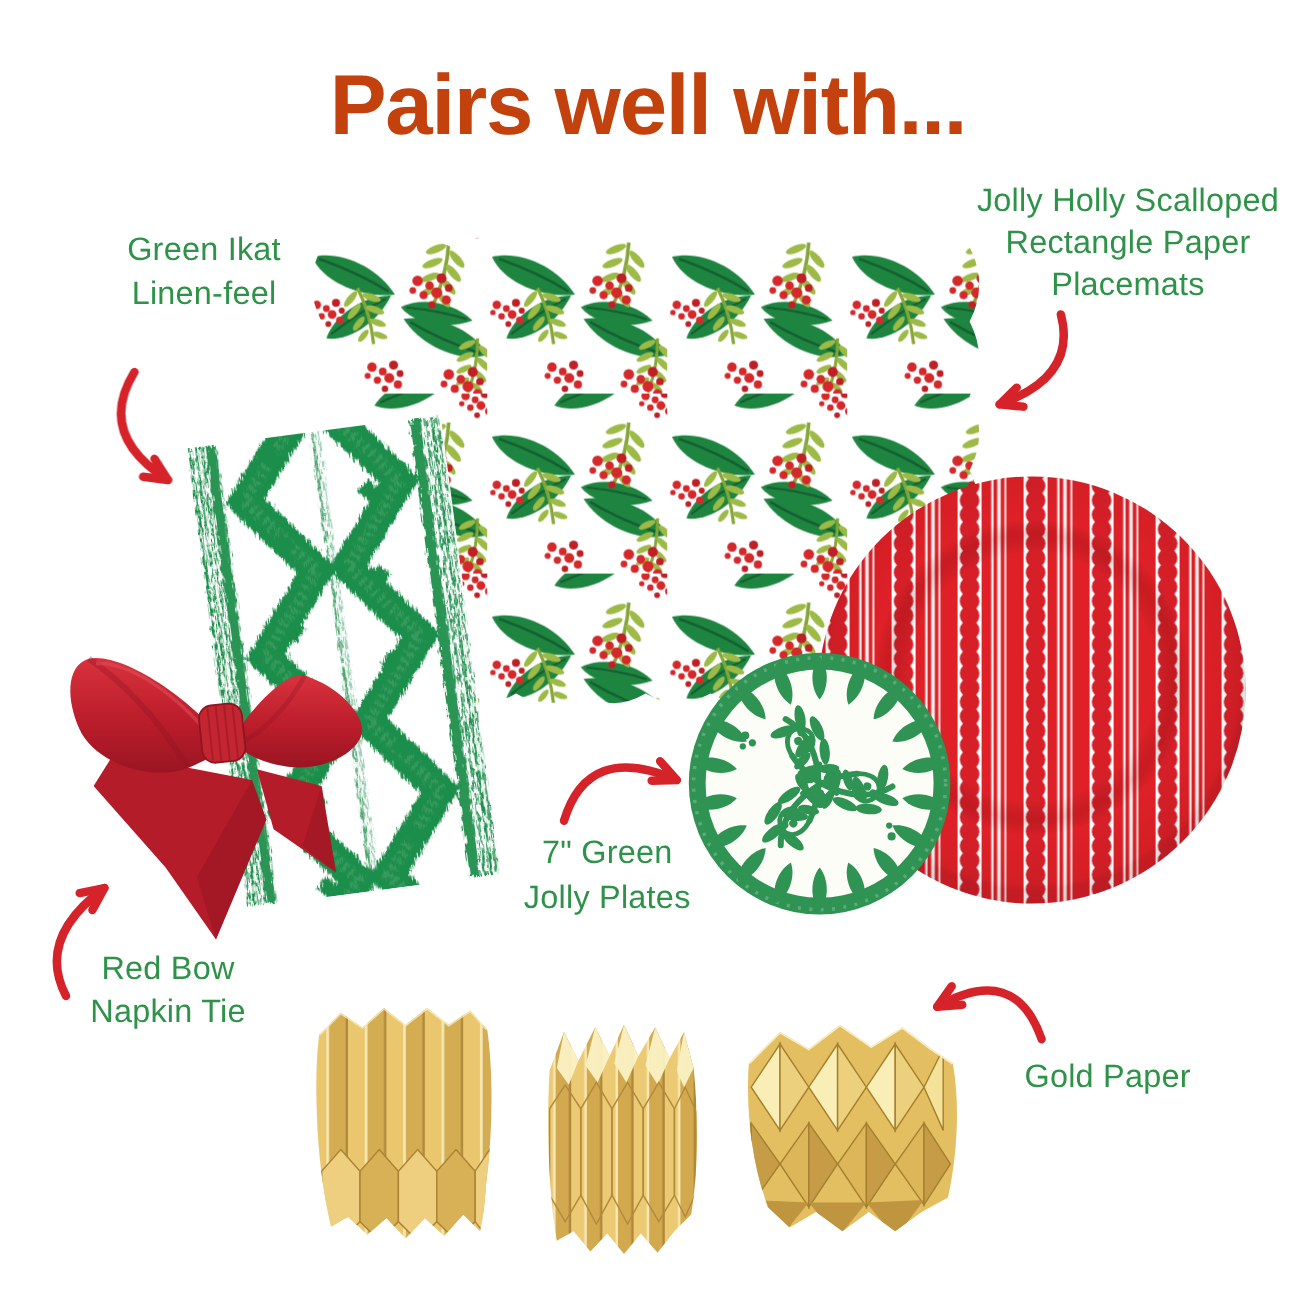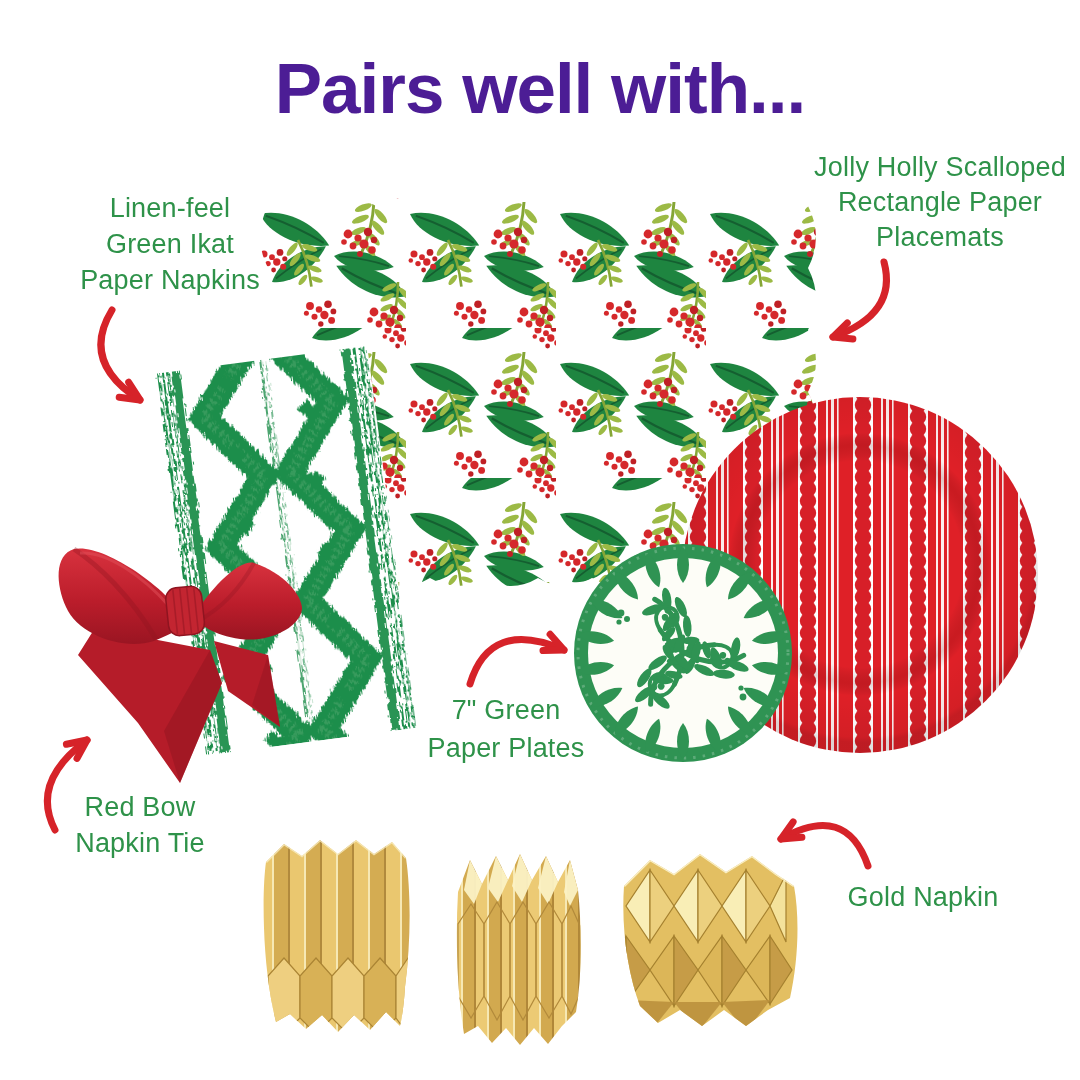--- a/index.html
+++ b/index.html
@@ -1,19 +1,19 @@
 <!DOCTYPE html>
 <html><head>
 <meta charset="utf-8">
 <style>
   html,body{margin:0;padding:0;background:#ffffff;}
   .canvas{position:relative;width:1080px;height:1080px;background:#ffffff;overflow:hidden;
           font-family:"Liberation Sans",sans-serif;}
   .title{position:absolute;left:0;top:50px;width:1080px;margin:0;text-align:center;
-         font-size:71px;line-height:78px;font-weight:700;color:#4c1d95;letter-spacing:-1px;}
+         font-size:71px;line-height:78px;font-weight:700;color:#c2410c;letter-spacing:-1px;}
   .label{position:absolute;text-align:center;color:#2e9249;font-size:27px;line-height:36px;
          font-weight:400;letter-spacing:.2px;}
   .label span{display:block;}
   .lbl-napkins{left:20px;top:190px;width:300px;}
   .lbl-placemats{left:790px;top:150px;width:300px;line-height:35px;}
   .lbl-plates{left:356px;top:691px;width:300px;line-height:38px;}
   .lbl-bow{left:-10px;top:789px;width:300px;}
   .lbl-vases{left:773px;top:879px;width:300px;}
   figure{margin:0;position:absolute;}
   .arrow{position:absolute;}
@@ -369,40 +369,39 @@
     <path d="M27,108 Q2,60 59,18" fill="none" stroke="#d62329" stroke-width="7" stroke-linecap="round"></path>
     <path d="M49,36.4 L59,18 L38.4,22.2" fill="none" stroke="#d62329" stroke-width="7" stroke-linecap="round" stroke-linejoin="round"></path>
   </svg>
 
   <svg class="arrow" style="left:766px;top:798px" width="112" height="80" viewBox="0 0 112 80">
     <path d="M102,68 Q80,4 15,41" fill="none" stroke="#d62329" stroke-width="7" stroke-linecap="round"></path>
     <path d="M27.1,23.9 L15,41 L35.9,39.3" fill="none" stroke="#d62329" stroke-width="7" stroke-linecap="round" stroke-linejoin="round"></path>
   </svg>
 
   <div class="label lbl-napkins">
+    <span>Green Ikat</span>
     <span>Linen-feel</span>
-    <span>Green Ikat</span>
-    <span>Paper Napkins</span>
   </div>
 
   <div class="label lbl-placemats">
     <span>Jolly Holly Scalloped</span>
     <span>Rectangle Paper</span>
     <span>Placemats</span>
   </div>
 
   <div class="label lbl-plates">
     <span>7" Green</span>
-    <span>Paper Plates</span>
+    <span>Jolly Plates</span>
   </div>
 
   <div class="label lbl-bow">
     <span>Red Bow</span>
     <span>Napkin Tie</span>
   </div>
 
   <div class="label lbl-vases">
-    <span>Gold Napkin</span>
+    <span>Gold Paper</span>
   </div>
 
   <h1 class="title">Pairs well with...</h1>
 
 </div>
 
 </body></html>

